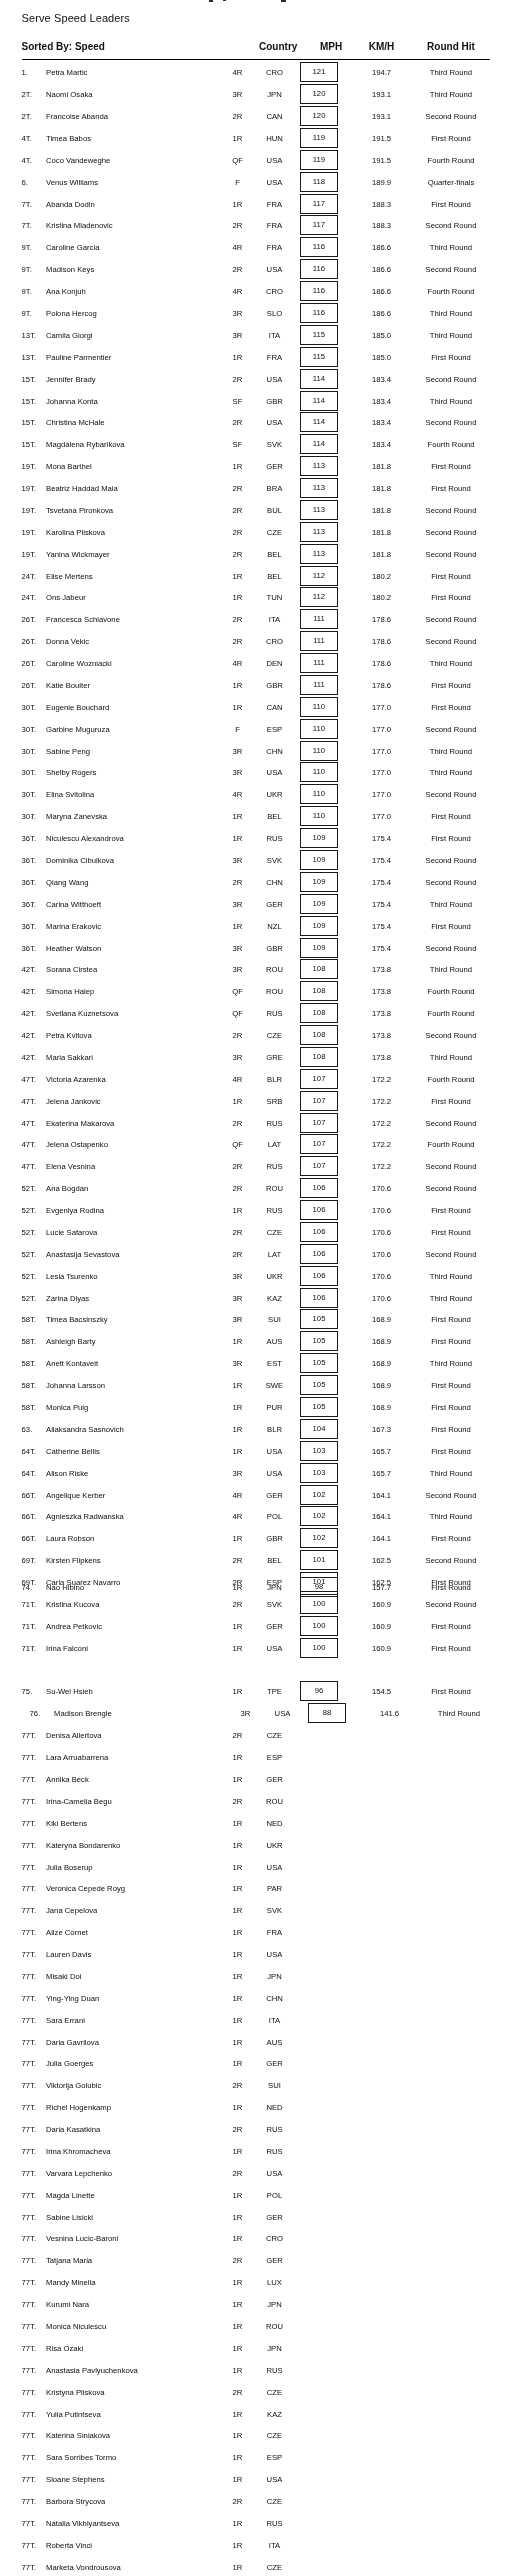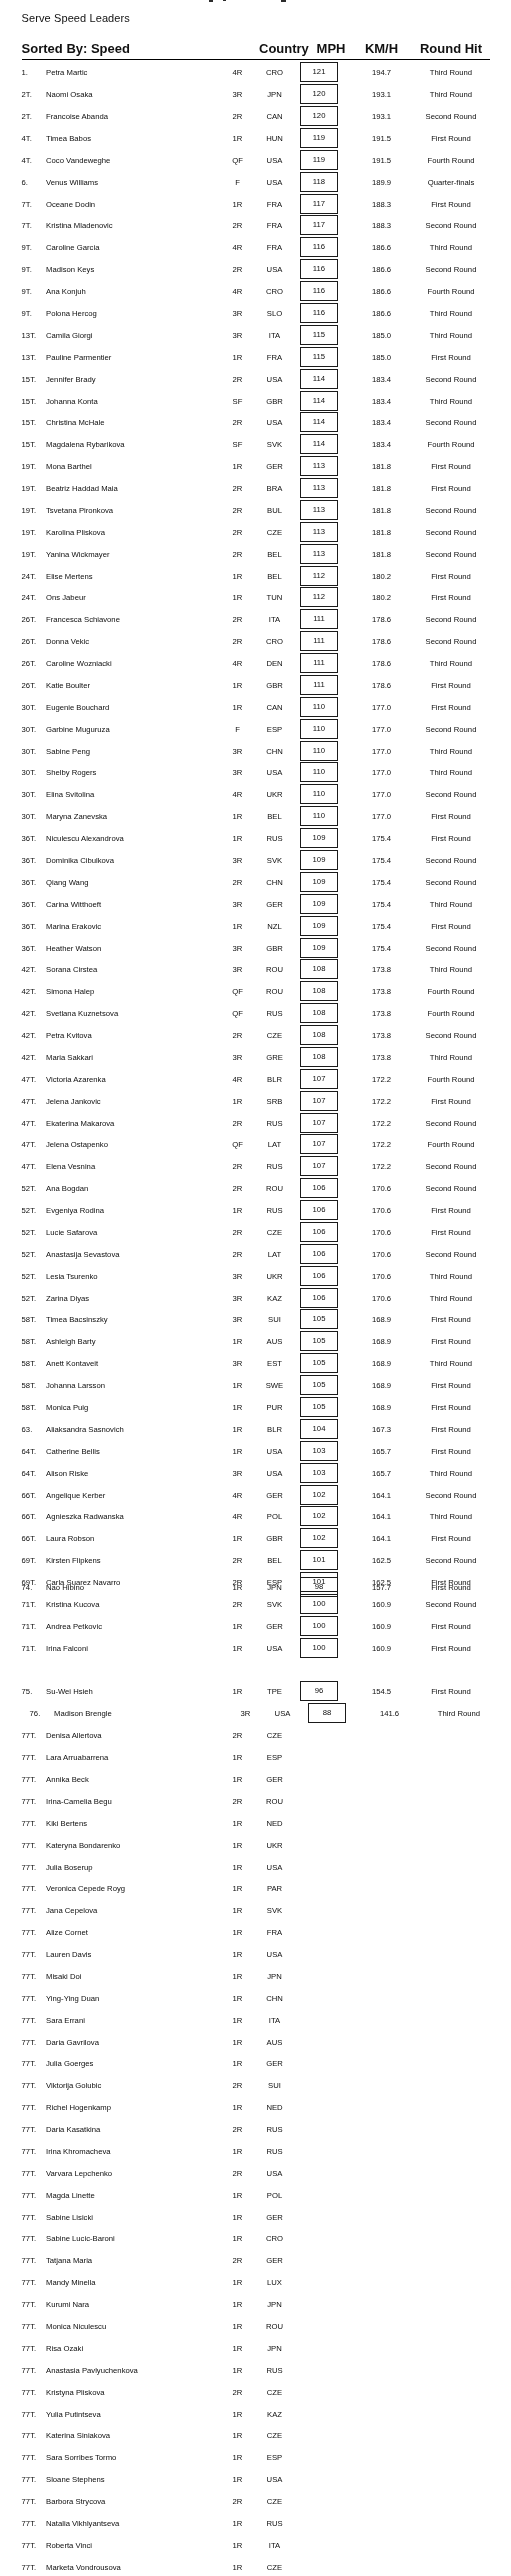--- a/index.html
+++ b/index.html
@@ -1,20 +1,20 @@
 <!DOCTYPE html>
 <html style="font-size:8.2px"><head>
 <meta charset="utf-8">
 <style>
   html,body{margin:0;padding:0;background:#ffffff;}
   #page{position:relative;width:511px;height:2872px;background:#ffffff;
         font-family:"Liberation Sans", sans-serif;color:#0d0d0d;overflow:hidden;}
   #title{position:absolute;left:21.6px;top:12.4px;font-size:11px;font-weight:400;
          letter-spacing:0.1px;color:#111;}
-  .hdr{position:absolute;top:41px;font-size:13px;font-weight:700;color:#111;}
+  .hdr{position:absolute;top:41px;font-size:10px;font-weight:700;color:#111;}
   #sorted{left:21.6px;}
   .hdr.c{text-align:center;}
   #hdr-country{left:259px;width:33px;}
   #hdr-mph{left:312px;width:38px;}
   #hdr-kmh{left:361px;width:41px;}
   #hdr-round{left:410px;width:82px;}
   #rule{position:absolute;left:21.6px;top:59px;width:468px;height:1px;background:#000;}
   #rows{position:absolute;left:0;top:0;width:511px;}
   .row{position:absolute;left:0;width:511px;height:21.6px;}
   .cell{position:absolute;top:50%;transform:translateY(-50%);font-size:7.7px;
@@ -98,21 +98,21 @@
     <div class="cell rank">6.</div>
     <div class="cell pname">Venus Williams</div>
     <div class="cell reached">F</div>
     <div class="cell ccode">USA</div>
     <div class="mphbox">118</div>
     <div class="cell kmh">189.9</div>
     <div class="cell rhit">Quarter-finals</div>
   </div>
       <div class="row" style="top: 193px; height: 22px;">
     <div class="cell rank">7T.</div>
-    <div class="cell pname">Oceane Dodin</div>
+    <div class="cell pname">Abanda Dodin</div>
     <div class="cell reached">1R</div>
     <div class="cell ccode">FRA</div>
     <div class="mphbox">117</div>
     <div class="cell kmh">188.3</div>
     <div class="cell rhit">First Round</div>
   </div>
       <div class="row" style="top: 214px; height: 22px;">
     <div class="cell rank">7T.</div>
     <div class="cell pname">Kristina Mladenovic</div>
     <div class="cell reached">2R</div>
@@ -935,21 +935,21 @@
     <div class="cell rank">77T.</div>
     <div class="cell pname">Sabine Lisicki</div>
     <div class="cell reached">1R</div>
     <div class="cell ccode">GER</div>
 
     <div class="cell kmh"></div>
     <div class="cell rhit"></div>
   </div>
       <div class="row" style="top: 2227px; height: 22px;">
     <div class="cell rank">77T.</div>
-    <div class="cell pname">Sabine Lucic-Baroni</div>
+    <div class="cell pname">Vesnina Lucic-Baroni</div>
     <div class="cell reached">1R</div>
     <div class="cell ccode">CRO</div>
 
     <div class="cell kmh"></div>
     <div class="cell rhit"></div>
   </div>
       <div class="row" style="top: 2249px; height: 22px;">
     <div class="cell rank">77T.</div>
     <div class="cell pname">Tatjana Maria</div>
     <div class="cell reached">2R</div>

